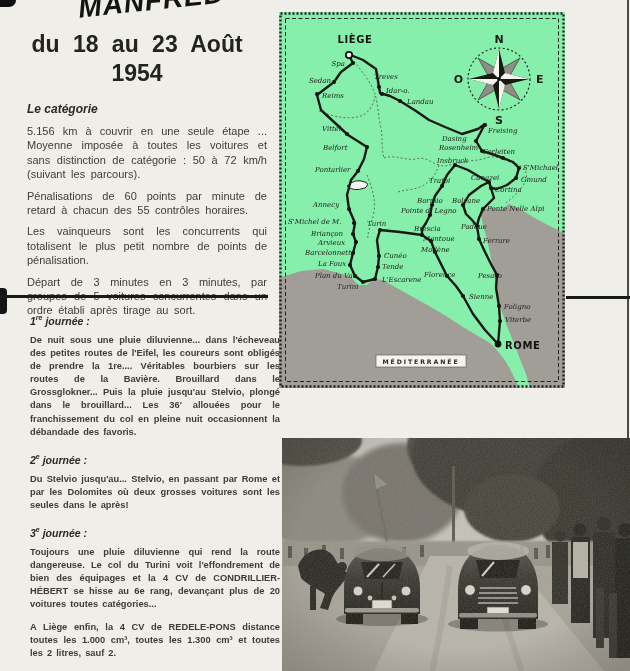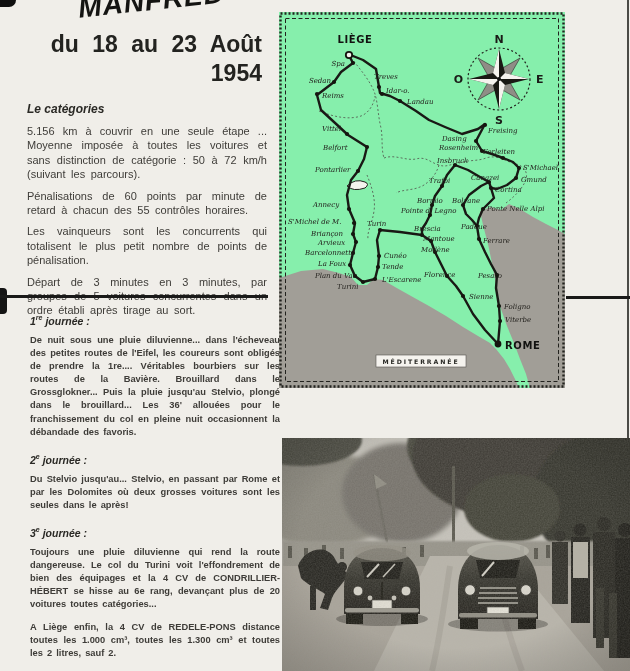--- a/index.html
+++ b/index.html
@@ -1,21 +1,21 @@
 <!DOCTYPE html>
 <html><head>
 <meta charset="utf-8">
 <style>
   html,body{margin:0;padding:0;background:#dcdad5;}
   .page{position:relative;width:630px;height:671px;background:#f0eee9;overflow:hidden;
         font-family:"Liberation Sans",sans-serif;color:#3e3c38;}
   
   .logo{position:absolute;left:78px;top:-15px;font:italic 900 28px "Liberation Sans",sans-serif;
         color:#141412;transform:rotate(-6deg);letter-spacing:1px;}
-  .title{position:absolute;left:12px;top:30px;width:250px;text-align:right;
+  .title{position:absolute;left:12px;top:30px;width:250px;text-align:center;
          font:bold 23px "Liberation Sans",sans-serif;color:#232320;word-spacing:7px;line-height:1.25;}
   .title .yr{display:block;word-spacing:normal;}
   .regl{position:absolute;left:27px;top:102px;width:240px;}
   .regl h3{margin:0 0 8px 0;font:italic bold 12px "Liberation Sans",sans-serif;color:#2a2925;}
   .regl p{margin:0 0 7px 0;font-size:11px;line-height:1.31;text-align:justify;word-spacing:2.5px;}
   .rule{position:absolute;background:#191918;height:3px;}
   .rule.left{left:0;top:295px;width:268px;}
   .rule.right{left:566px;top:296px;width:64px;}
   .jours{position:absolute;left:30px;top:314px;width:250px;}
   .jours h4{margin:0 0 7px 0;font:italic bold 10.5px "Liberation Sans",sans-serif;color:#2a2925;}
@@ -46,21 +46,21 @@
   <div class="mark-le"></div>
   <div class="edge-line"></div>
 
   <div class="logo">MANFRED</div>
   <div class="title">
     <span>du 18 au 23 Août</span>
     <span class="yr">1954</span>
   </div>
 
   <div class="regl">
-    <h3>Le catégories</h3>
+    <h3>Le catégorie</h3>
     <p>5.156 km à couvrir en une seule étape ... Moyenne imposée à toutes les voitures et sans distinction de catégorie : 50 à 72 km/h (suivant les parcours).</p>
     <p>Pénalisations de 60 points par minute de retard à chacun des 55 contrôles horaires.</p>
     <p>Les vainqueurs sont les concurrents qui totalisent le plus petit nombre de points de pénalisation.</p>
     <p>Départ de 3 minutes en 3 minutes, par groupes de 5 voitures concurrentes dans un ordre établi après tirage au sort.</p>
   </div>
 
   <div class="rule left"></div>
   <div class="rule right"></div>
 
   <div class="jours">

